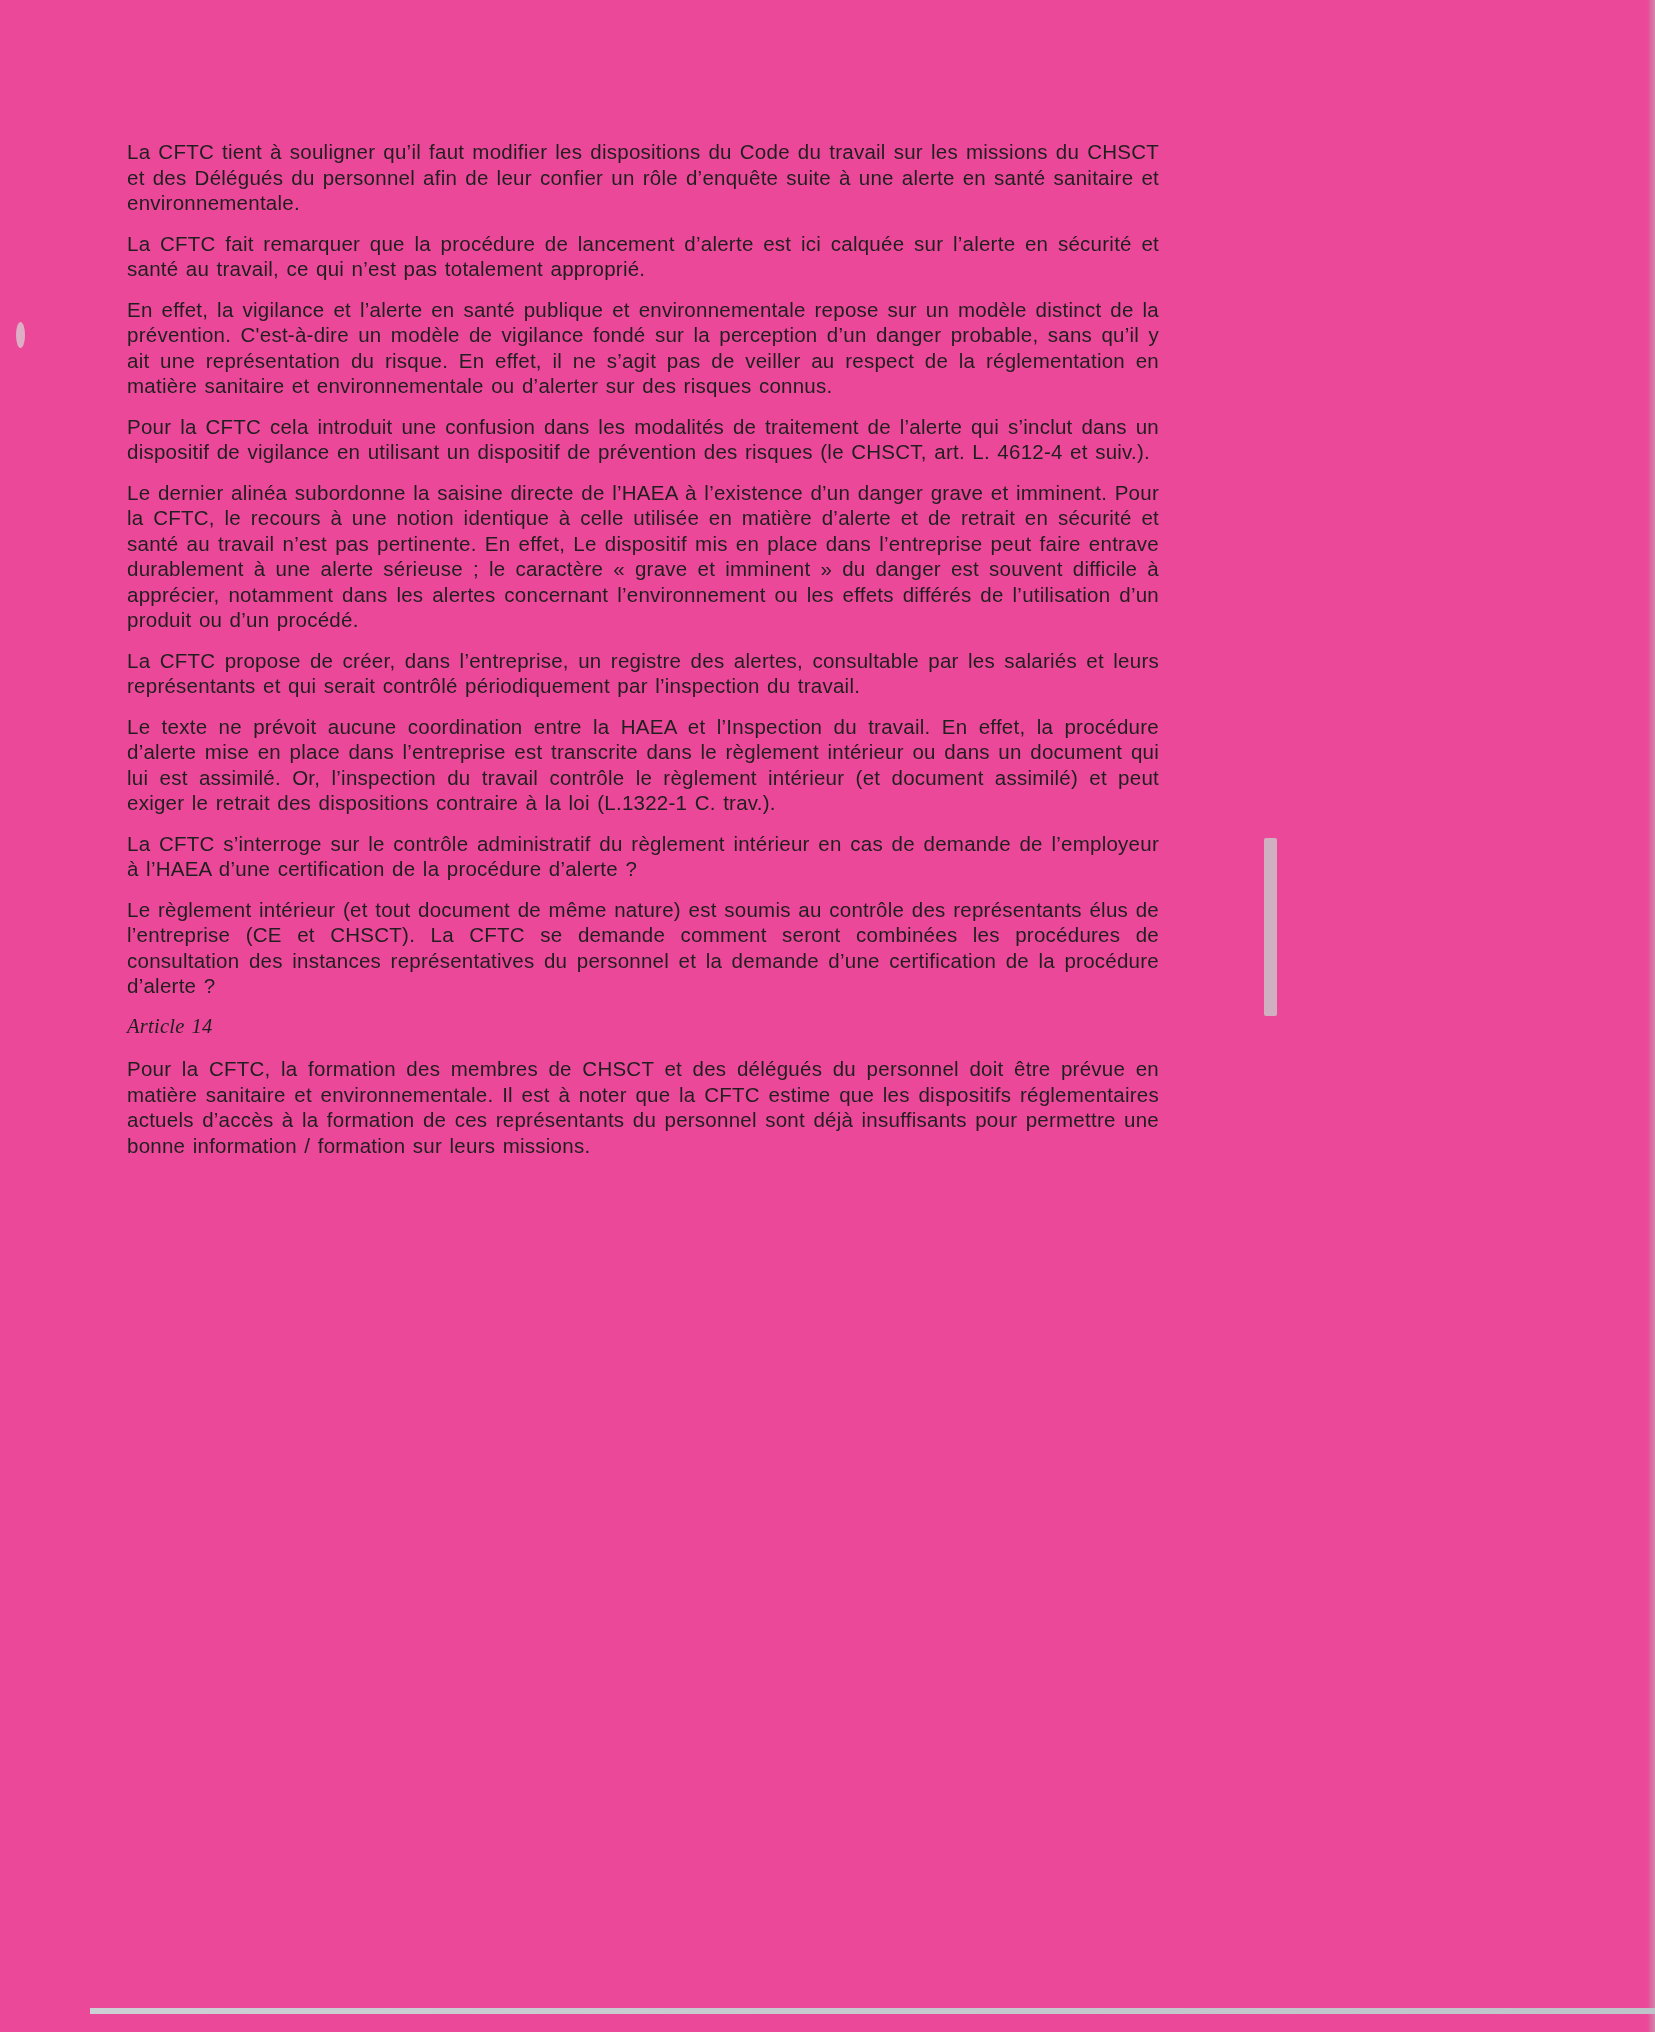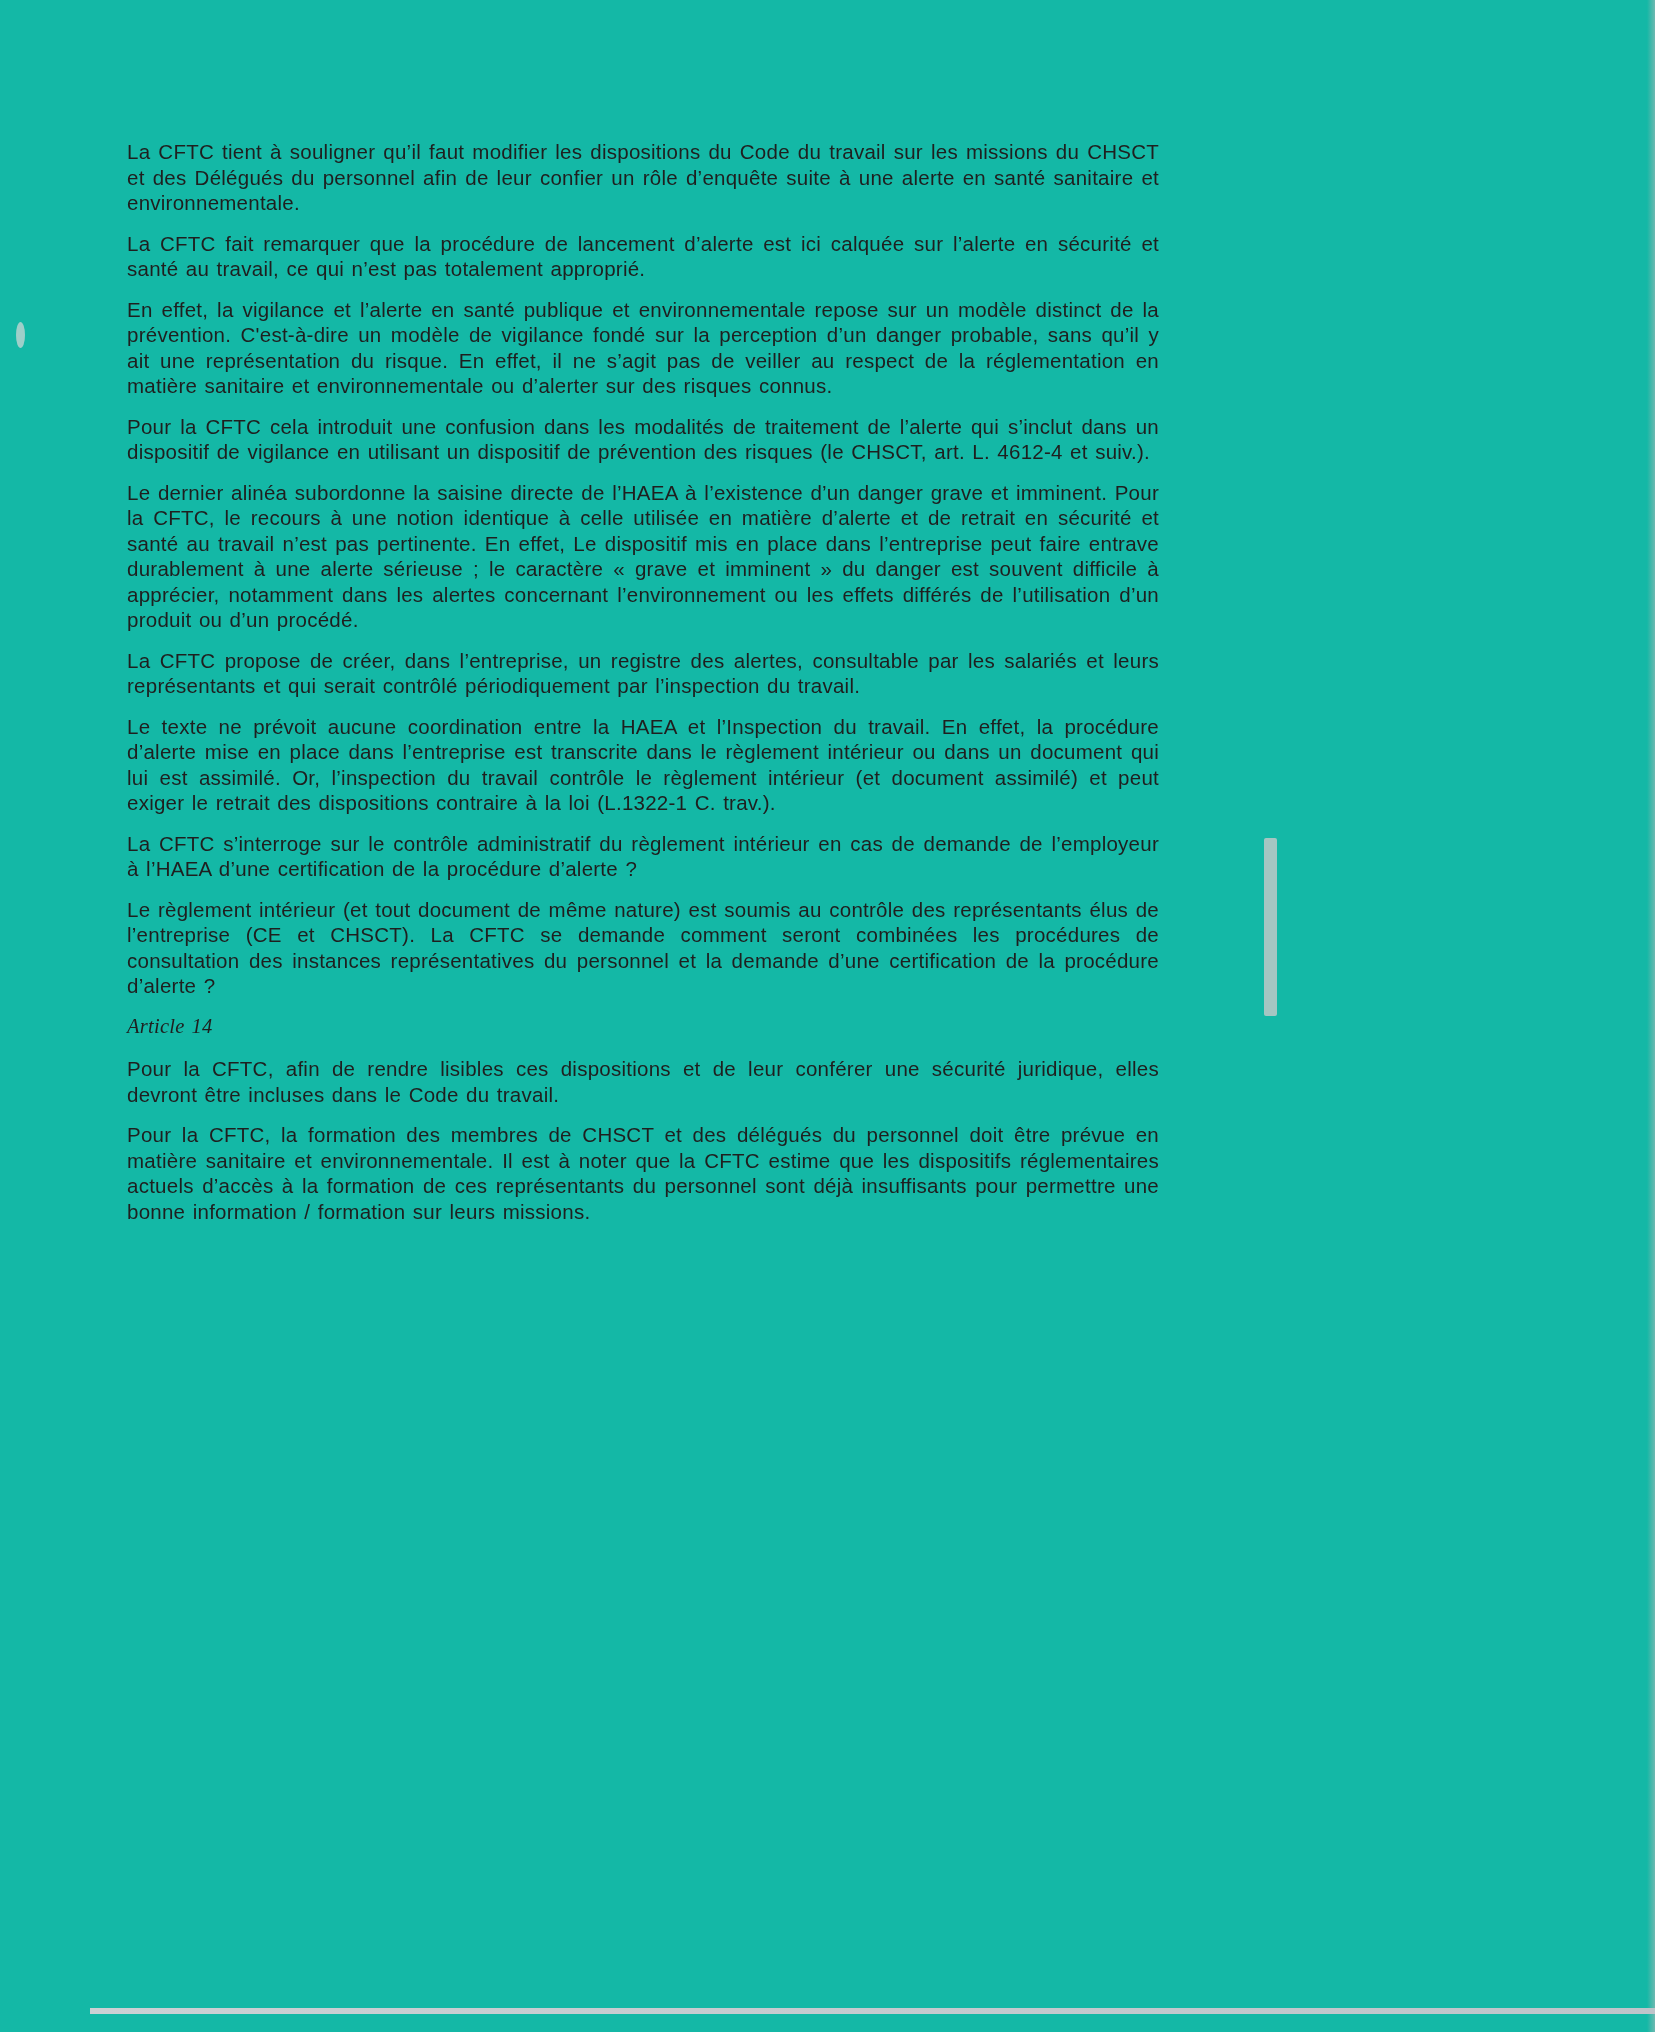--- a/index.html
+++ b/index.html
@@ -7,21 +7,21 @@
   body {
     width: 1655px;
     height: 2032px;
     background: #ffffff;
     font-family: "Liberation Sans", sans-serif;
   }
   .page {
     position: relative;
     width: 1655px;
     height: 2032px;
-    background: #14b8a6;
+    background: #ec4899;
     overflow: hidden;
     color: #1f1f1f;
   }
   .content {
     position: absolute;
     left: 127px;
     top: 139px;
     width: 1032px;
   }
   .para {
@@ -67,21 +67,20 @@
     <p class="para">La CFTC tient à souligner qu’il faut modifier les dispositions du Code du travail sur les missions du CHSCT et des Délégués du personnel afin de leur confier un rôle d’enquête suite à une alerte en santé sanitaire et environnementale.</p>
     <p class="para">La CFTC fait remarquer que la procédure de lancement d’alerte est ici calquée sur l’alerte en sécurité et santé au travail, ce qui n’est pas totalement approprié.</p>
     <p class="para">En effet, la vigilance et l’alerte en santé publique et environnementale repose sur un modèle distinct de la prévention. C'est-à-dire un modèle de vigilance fondé sur la perception d’un danger probable, sans qu’il y ait une représentation du risque. En effet, il ne s’agit pas de veiller au respect de la réglementation en matière sanitaire et environnementale ou d’alerter sur des risques connus.</p>
     <p class="para">Pour la CFTC cela introduit une confusion dans les modalités de traitement de l’alerte qui s’inclut dans un dispositif de vigilance en utilisant un dispositif de prévention des risques (le CHSCT, art. L. 4612-4 et suiv.).</p>
     <p class="para">Le dernier alinéa subordonne la saisine directe de l’HAEA à l’existence d’un danger grave et imminent. Pour la CFTC, le recours à une notion identique à celle utilisée en matière d’alerte et de retrait en sécurité et santé au travail n’est pas pertinente. En effet, Le dispositif mis en place dans l’entreprise peut faire entrave durablement à une alerte sérieuse ; le caractère « grave et imminent » du danger est souvent difficile à apprécier, notamment dans les alertes concernant l’environnement ou les effets différés de l’utilisation d’un produit ou d’un procédé.</p>
     <p class="para">La CFTC propose de créer, dans l’entreprise, un registre des alertes, consultable par les salariés et leurs représentants et qui serait contrôlé périodiquement par l’inspection du travail.</p>
     <p class="para">Le texte ne prévoit aucune coordination entre la HAEA et l’Inspection du travail. En effet, la procédure d’alerte mise en place dans l’entreprise est transcrite dans le règlement intérieur ou dans un document qui lui est assimilé. Or, l’inspection du travail contrôle le règlement intérieur (et document assimilé) et peut exiger le retrait des dispositions contraire à la loi (L.1322-1 C. trav.).</p>
     <p class="para">La CFTC s’interroge sur le contrôle administratif du règlement intérieur en cas de demande de l’employeur à l’HAEA d’une certification de la procédure d’alerte ?</p>
     <p class="para">Le règlement intérieur (et tout document de même nature) est soumis au contrôle des représentants élus de l’entreprise (CE et CHSCT). La CFTC se demande comment seront combinées les procédures de consultation des instances représentatives du personnel et la demande d’une certification de la procédure d’alerte ?</p>
     <p class="para italic">Article 14</p>
-    <p class="para">Pour la CFTC, afin de rendre lisibles ces dispositions et de leur conférer une sécurité juridique, elles devront être incluses dans le Code du travail.</p>
     <p class="para">Pour la CFTC, la formation des membres de CHSCT et des délégués du personnel doit être prévue en matière sanitaire et environnementale. Il est à noter que la CFTC estime que les dispositifs réglementaires actuels d’accès à la formation de ces représentants du personnel sont déjà insuffisants pour permettre une bonne information / formation sur leurs missions.</p>
   </div>
 
   <div class="artifact artifact-left-smudge"></div>
   <div class="artifact artifact-right-mark"></div>
   <div class="artifact artifact-right-edge"></div>
   <div class="artifact artifact-bottom-edge"></div>
 </div>
 
 </body></html>

